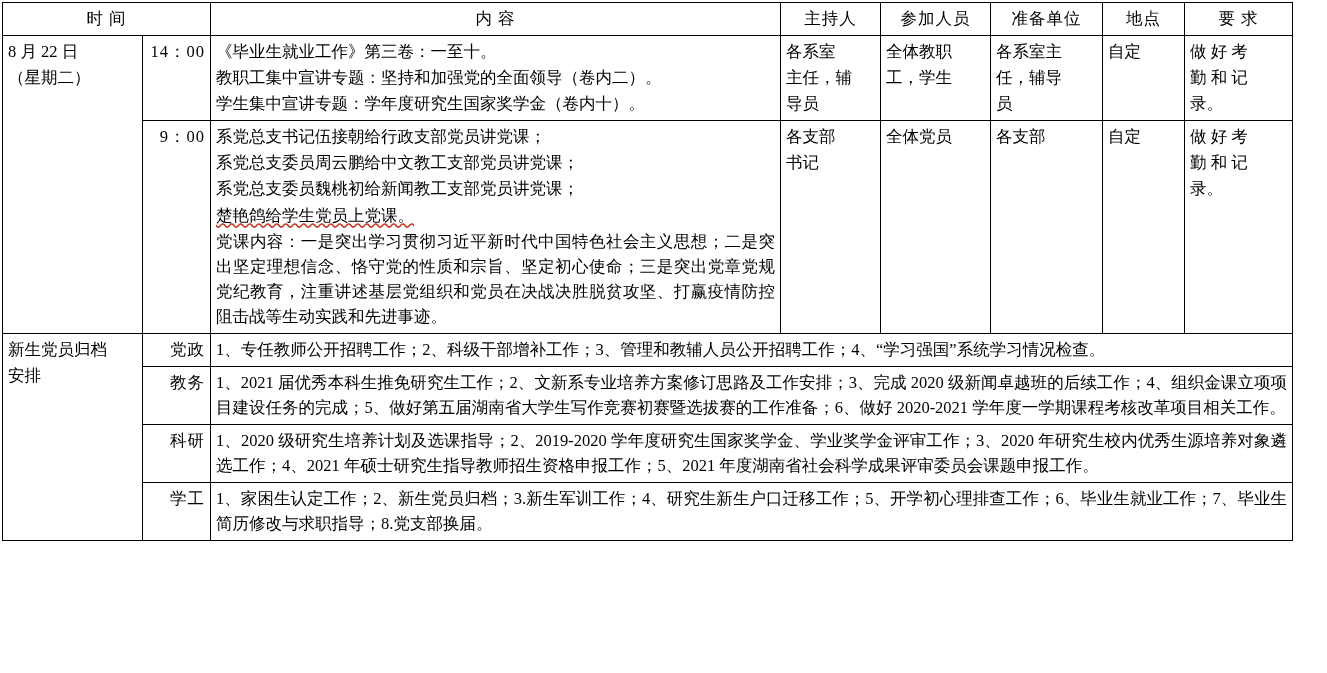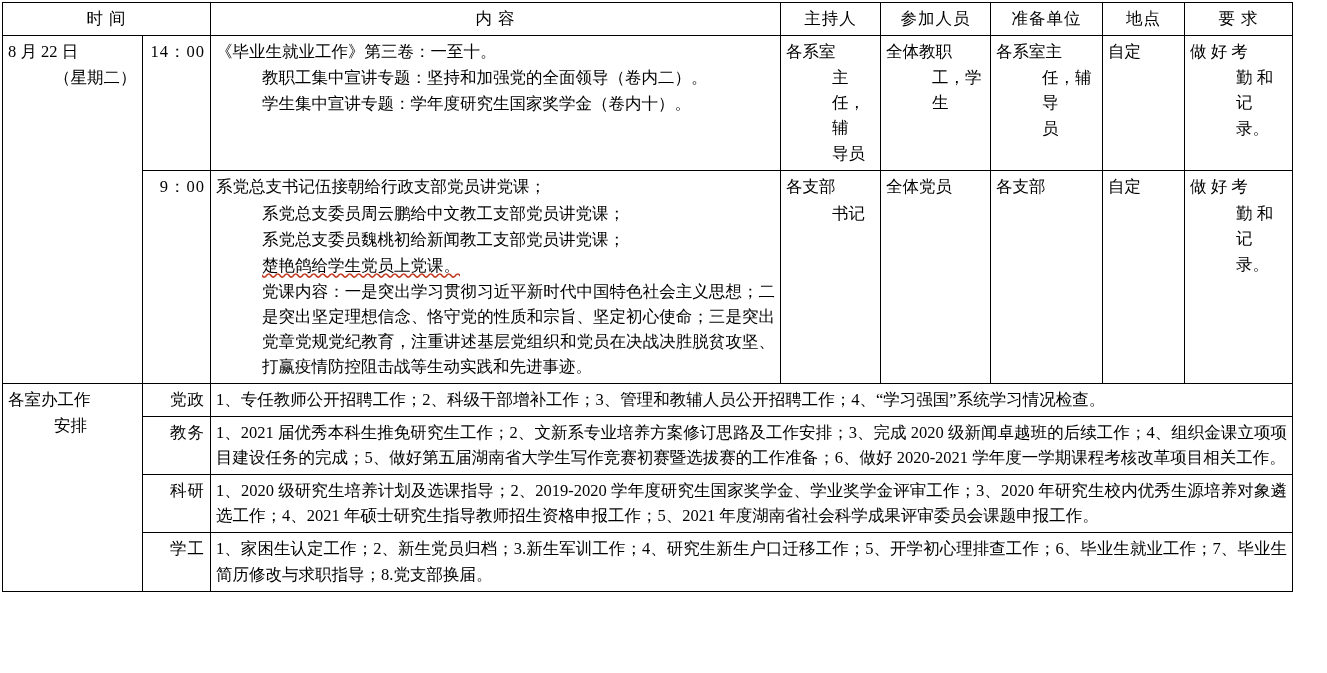--- a/index.html
+++ b/index.html
@@ -47,21 +47,21 @@
   }
   .c-time   { width: 140px; }
   .c-sub    { width: 68px;  }
   .c-content{ width: 570px; }
   .c-host   { width: 100px; }
   .c-join   { width: 110px; }
   .c-prep   { width: 112px; }
   .c-place  { width: 82px;  }
   .c-req    { width: 108px; }
   .p { margin: 0; }
-  .p + .p { margin-top: 1px; margin-left: 46px; }
+  .p + .p { margin-top: 1px; }
   .just {
     text-align: justify;
     text-justify: inter-ideograph;
   }
   .u-wavy {
     text-decoration: underline;
     text-decoration-style: wavy;
     text-decoration-color: #c23b22;
     text-underline-offset: 2px;
   }
@@ -148,21 +148,21 @@
       <td>自定</td>
       <td>
         <p class="p">做 好 考</p>
         <p class="p">勤 和 记</p>
         <p class="p">录。</p>
       </td>
     </tr>
 
     <tr>
       <td rowspan="4">
-        <p class="p">各室办工作</p>
+        <p class="p">新生党员归档</p>
         <p class="p">安排</p>
       </td>
       <td class="sub-label">党政</td>
       <td colspan="6" class="just">1、专任教师公开招聘工作；2、科级干部增补工作；3、管理和教辅人员公开招聘工作；4、“学习强国”系统学习情况检查。</td>
     </tr>
 
     <tr>
       <td class="sub-label">教务</td>
       <td colspan="6" class="just">1、2021 届优秀本科生推免研究生工作；2、文新系专业培养方案修订思路及工作安排；3、完成 2020 级新闻卓越班的后续工作；4、组织金课立项项目建设任务的完成；5、做好第五届湖南省大学生写作竞赛初赛暨选拔赛的工作准备；6、做好 2020-2021 学年度一学期课程考核改革项目相关工作。</td>
     </tr>

